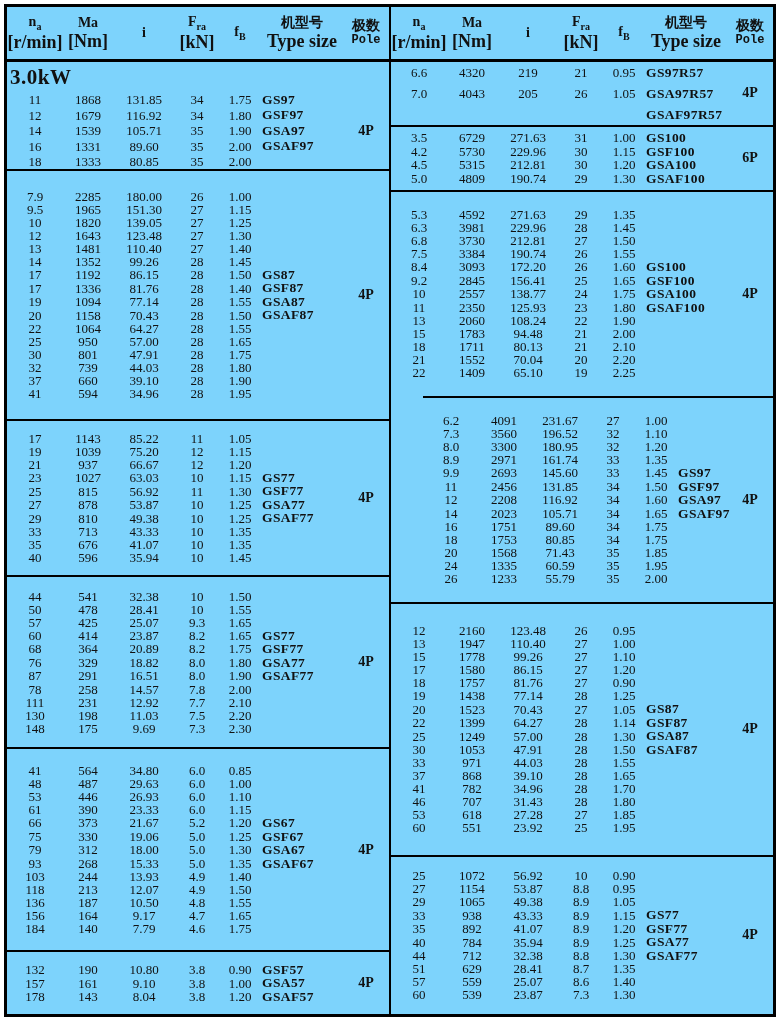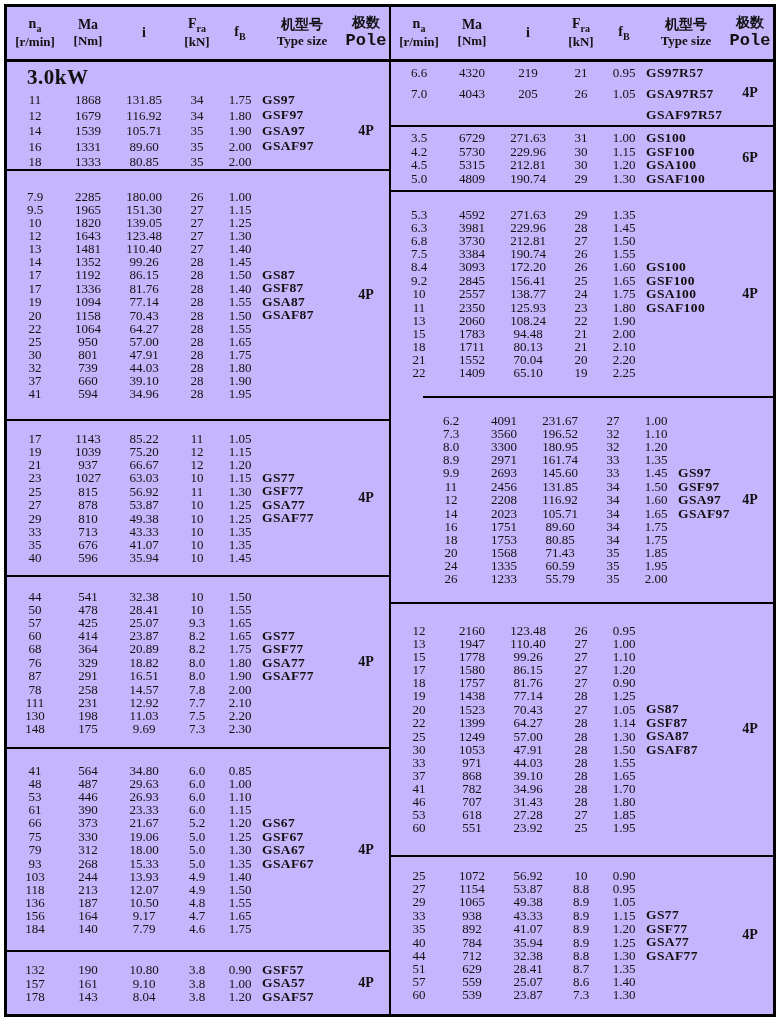--- a/index.html
+++ b/index.html
@@ -3,40 +3,40 @@
 <meta charset="utf-8">
 <style>
   html, body { margin:0; padding:0; background:#ffffff; }
   body {
     width:780px; height:1021px; position:relative; overflow:hidden;
     font-family:"Liberation Serif", serif; color:#111;
     -webkit-font-smoothing:antialiased;
   }
   .sheet {
     position:absolute; left:4px; top:4px; width:766px; height:1007px;
-    border:3px solid #000; display:flex; background:#c4b5fd;
+    border:3px solid #000; display:flex; background:#7dd3fc;
   }
   .half { flex:1 1 0; min-width:0; display:flex; flex-direction:column; }
   .half.right { border-left:2px solid #000; }
 
   
   .col-header {
     height:52px; flex:0 0 52px; border-bottom:3px solid #000;
     display:grid; grid-template-columns:56px 50px 62px 44px 42px 1fr 46px;
     align-items:center; text-align:center;
   }
   .hcell { line-height:1.15; }
   .hmain { font-weight:bold; font-size:14px; }
   .hmain sub { font-size:10px; }
-  .hunit { font-weight:bold; font-size:13px; }
-  .hcell-pole .hunit { font-family:"Liberation Mono", monospace; font-size:17px; }
+  .hunit { font-weight:bold; font-size:18px; }
+  .hcell-pole .hunit { font-family:"Liberation Mono", monospace; font-size:12px; }
 
   .section-title {
     flex:0 0 30px; display:flex; align-items:center;
-    font-size:21px; font-weight:bold; padding-left:20px; letter-spacing:0.5px;
+    font-size:21px; font-weight:bold; padding-left:3px; letter-spacing:0.5px;
   }
 
   .groups { flex:1 1 auto; display:flex; flex-direction:column; min-height:0; }
   .group { display:flex; min-height:0; flex-basis:0; }
   .group.sep { border-top:2px solid #000;align-items:center; }
   .rows { flex:1 1 auto; display:flex; flex-direction:column; min-width:0; }
   .row {
     flex:1 1 0; display:grid; grid-template-columns:56px 50px 62px 44px 42px 1fr;
     align-items:center; text-align:center; font-size:13px; line-height:1;
   }

